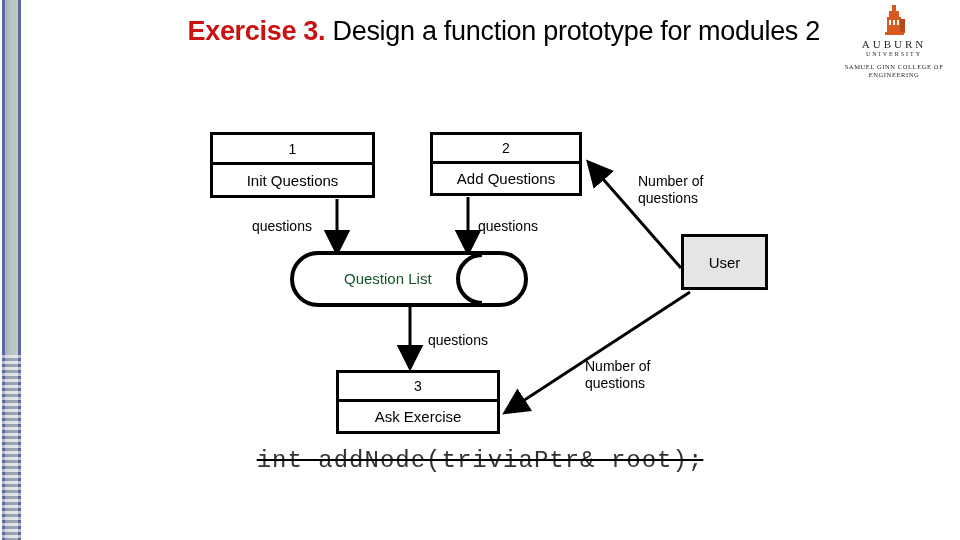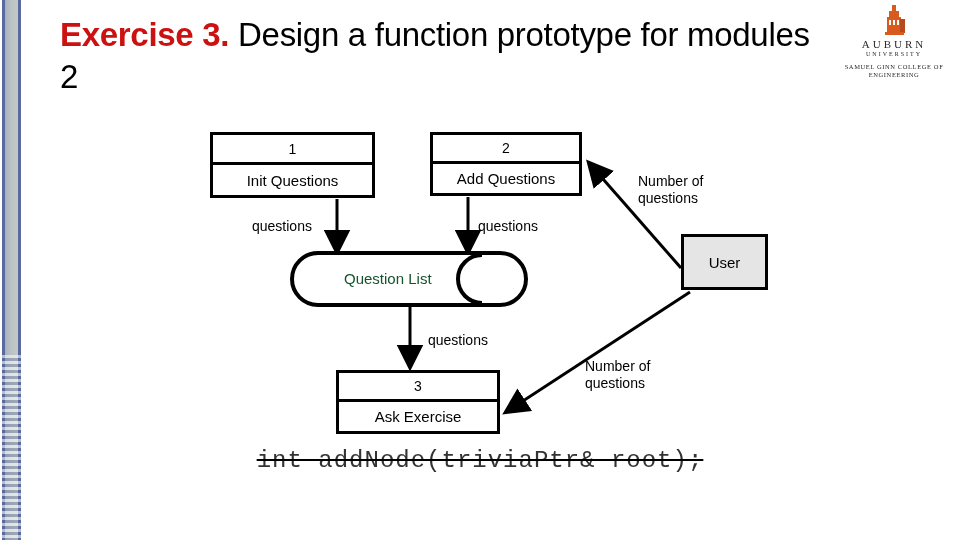--- a/index.html
+++ b/index.html
@@ -51,22 +51,22 @@
       rgba(90,105,150,0.35) 6px
     );
   }
 
   
   #title {
     position: absolute;
     left: 60px;
     top: 14px;
     width: 760px;
-    text-align: left;
-    font-size: 33px;
+    text-align: right;
+    font-size: 27px;
     line-height: 1.28;
     color: #000000;
     font-weight: normal;
     letter-spacing: -0.3px;
   }
   #title .ex {
     color: #cc1111;
     font-weight: bold;
   }
 

